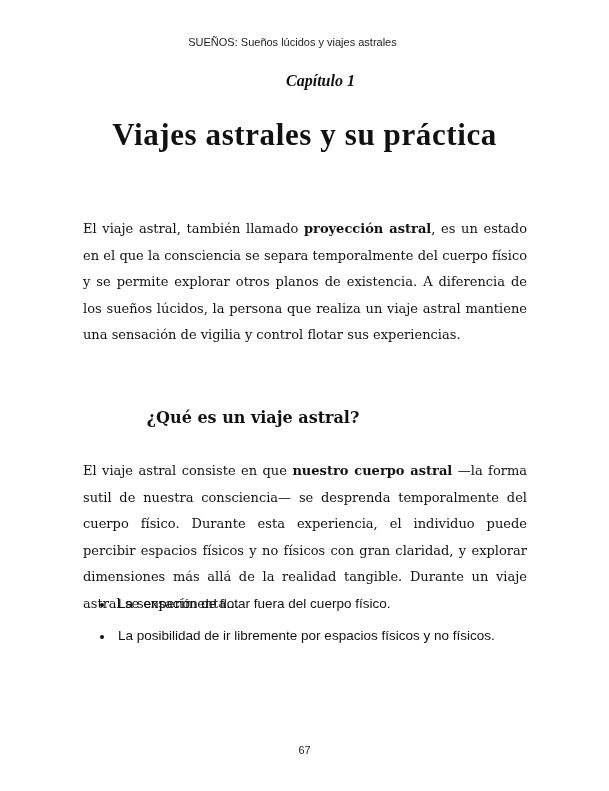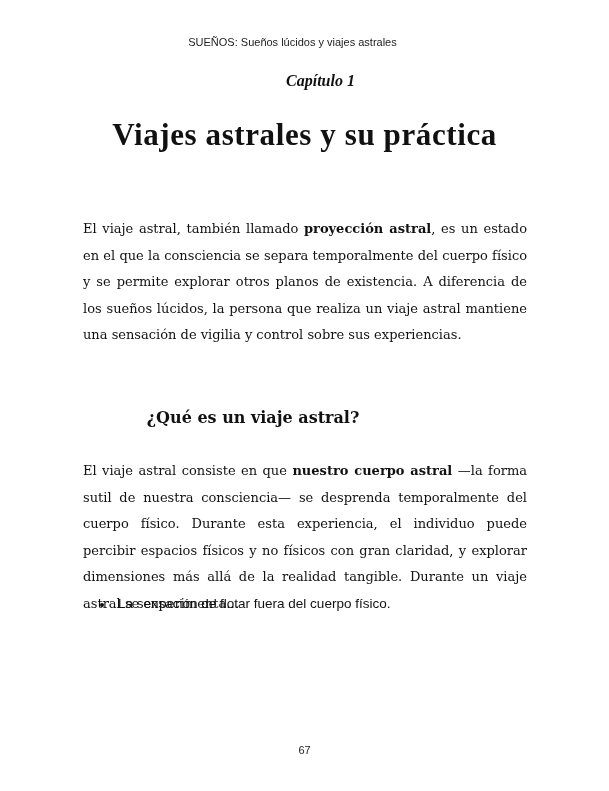--- a/index.html
+++ b/index.html
@@ -44,23 +44,24 @@
   </style>
 </head>
 <body>
 
 <div class="running-header">SUEÑOS: Sueños lúcidos y viajes astrales</div>
 
 <div class="chapter-label">Capítulo 1</div>
 
 <h1 class="chapter-title" style="margin:0;font-weight:bold;">Viajes astrales y su práctica</h1>
 
-<p class="para p1"><span>El viaje astral, también llamado </span><b>proyección astral</b><span>, es un estado en el que la consciencia se separa temporalmente del cuerpo físico y se permite explorar otros planos de existencia. A diferencia de los sueños lúcidos, la persona que realiza un viaje astral mantiene una sensación de vigilia y control sobre sus experiencias.</span></p>
+<p class="para p1"><span>El viaje astral, también llamado </span><b>proyección astral</b><span>, es un estado en el que la consciencia se separa temporalmente del cuerpo físico y se permite explorar otros planos de existencia. A diferencia de los sueños lúcidos, la persona que realiza un viaje astral mantiene una sensación de vigilia y control flotar sus experiencias.</span></p>
 
 <h2 class="section-heading">¿Qué es un viaje astral?</h2>
 
 <p class="para p2"><span>El viaje astral consiste en que </span><b>nuestro cuerpo astral</b><span> —la forma sutil de nuestra consciencia— se desprenda temporalmente del cuerpo físico. Durante esta experiencia, el individuo puede percibir espacios físicos y no físicos con gran claridad, y explorar dimensiones más allá de la realidad tangible. Durante un viaje astral se experimenta…</span></p>
 
 <ul class="bullets">
   <li><span class="bullet-dot"></span><span>La sensación de flotar fuera del cuerpo físico.</span></li>
+  <li><span class="bullet-dot"></span><span>La posibilidad de ir libremente por espacios físicos y no físicos.</span></li>
 </ul>
 
 <div class="page-number">67</div>
 
 </body></html>

